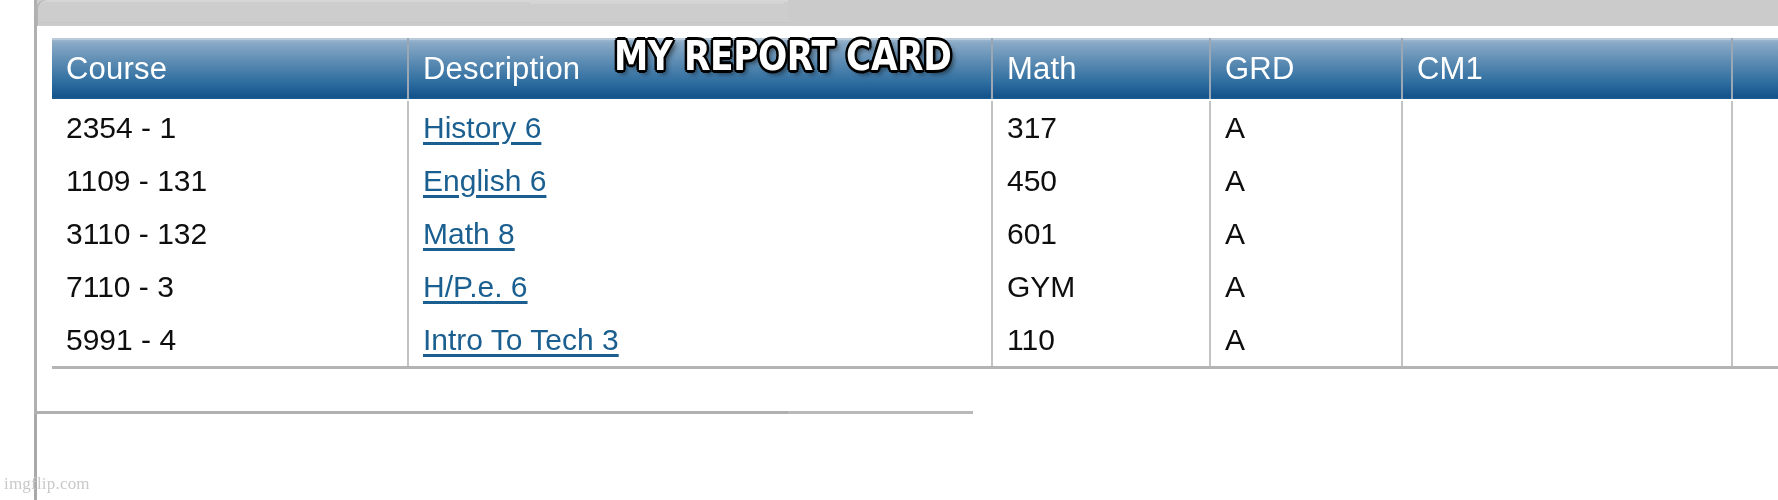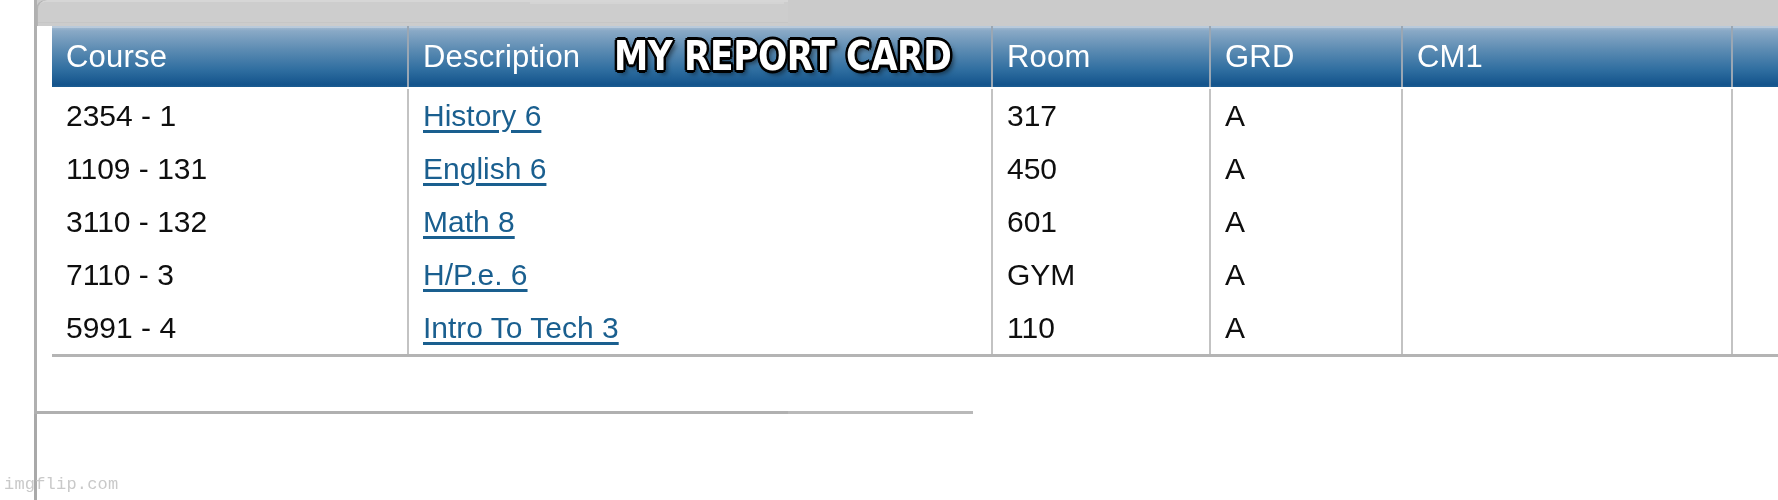--- a/index.html
+++ b/index.html
@@ -84,21 +84,21 @@
     top: 414px;
     width: 3px;
     height: 86px;
     background: #a9a9a9;
   }
 
   
   .grid-wrap {
     position: absolute;
     left: 36px;
-    top: 26px;
+    top: 38px;
     width: 1466px;
     height: 388px;
     padding-left: 16px;
   }
 
   table.grid {
     border-collapse: collapse;
     table-layout: fixed;
     width: 1742px;
     background: #ffffff;
@@ -201,21 +201,21 @@
     z-index: 40;
   }
 
   
   .watermark {
     position: absolute;
     left: 4px;
     bottom: 6px;
     font-size: 17px;
     color: #c9c9c9;
-    font-family: Liberation Mono, monospace;
+    font-family: Liberation Serif, serif;
     letter-spacing: .2px;
     z-index: 50;
     pointer-events: none;
   }
 </style>
 </head>
 <body>
 
 <div id="screenshot">
 
@@ -235,21 +235,21 @@
         <col class="col-desc">
         <col class="col-room">
         <col class="col-grd">
         <col class="col-cm1">
         <col class="col-extra">
       </colgroup>
       <thead>
         <tr>
           <th>Course</th>
           <th>Description</th>
-          <th>Room</th>
+          <th>Math</th>
           <th>GRD</th>
           <th>CM1</th>
           <th></th>
         </tr>
       </thead>
       <tbody>
         <tr>
           <td>2354 - 1</td>
           <td><a class="course-link">History 6</a></td>
           <td>317</td>

